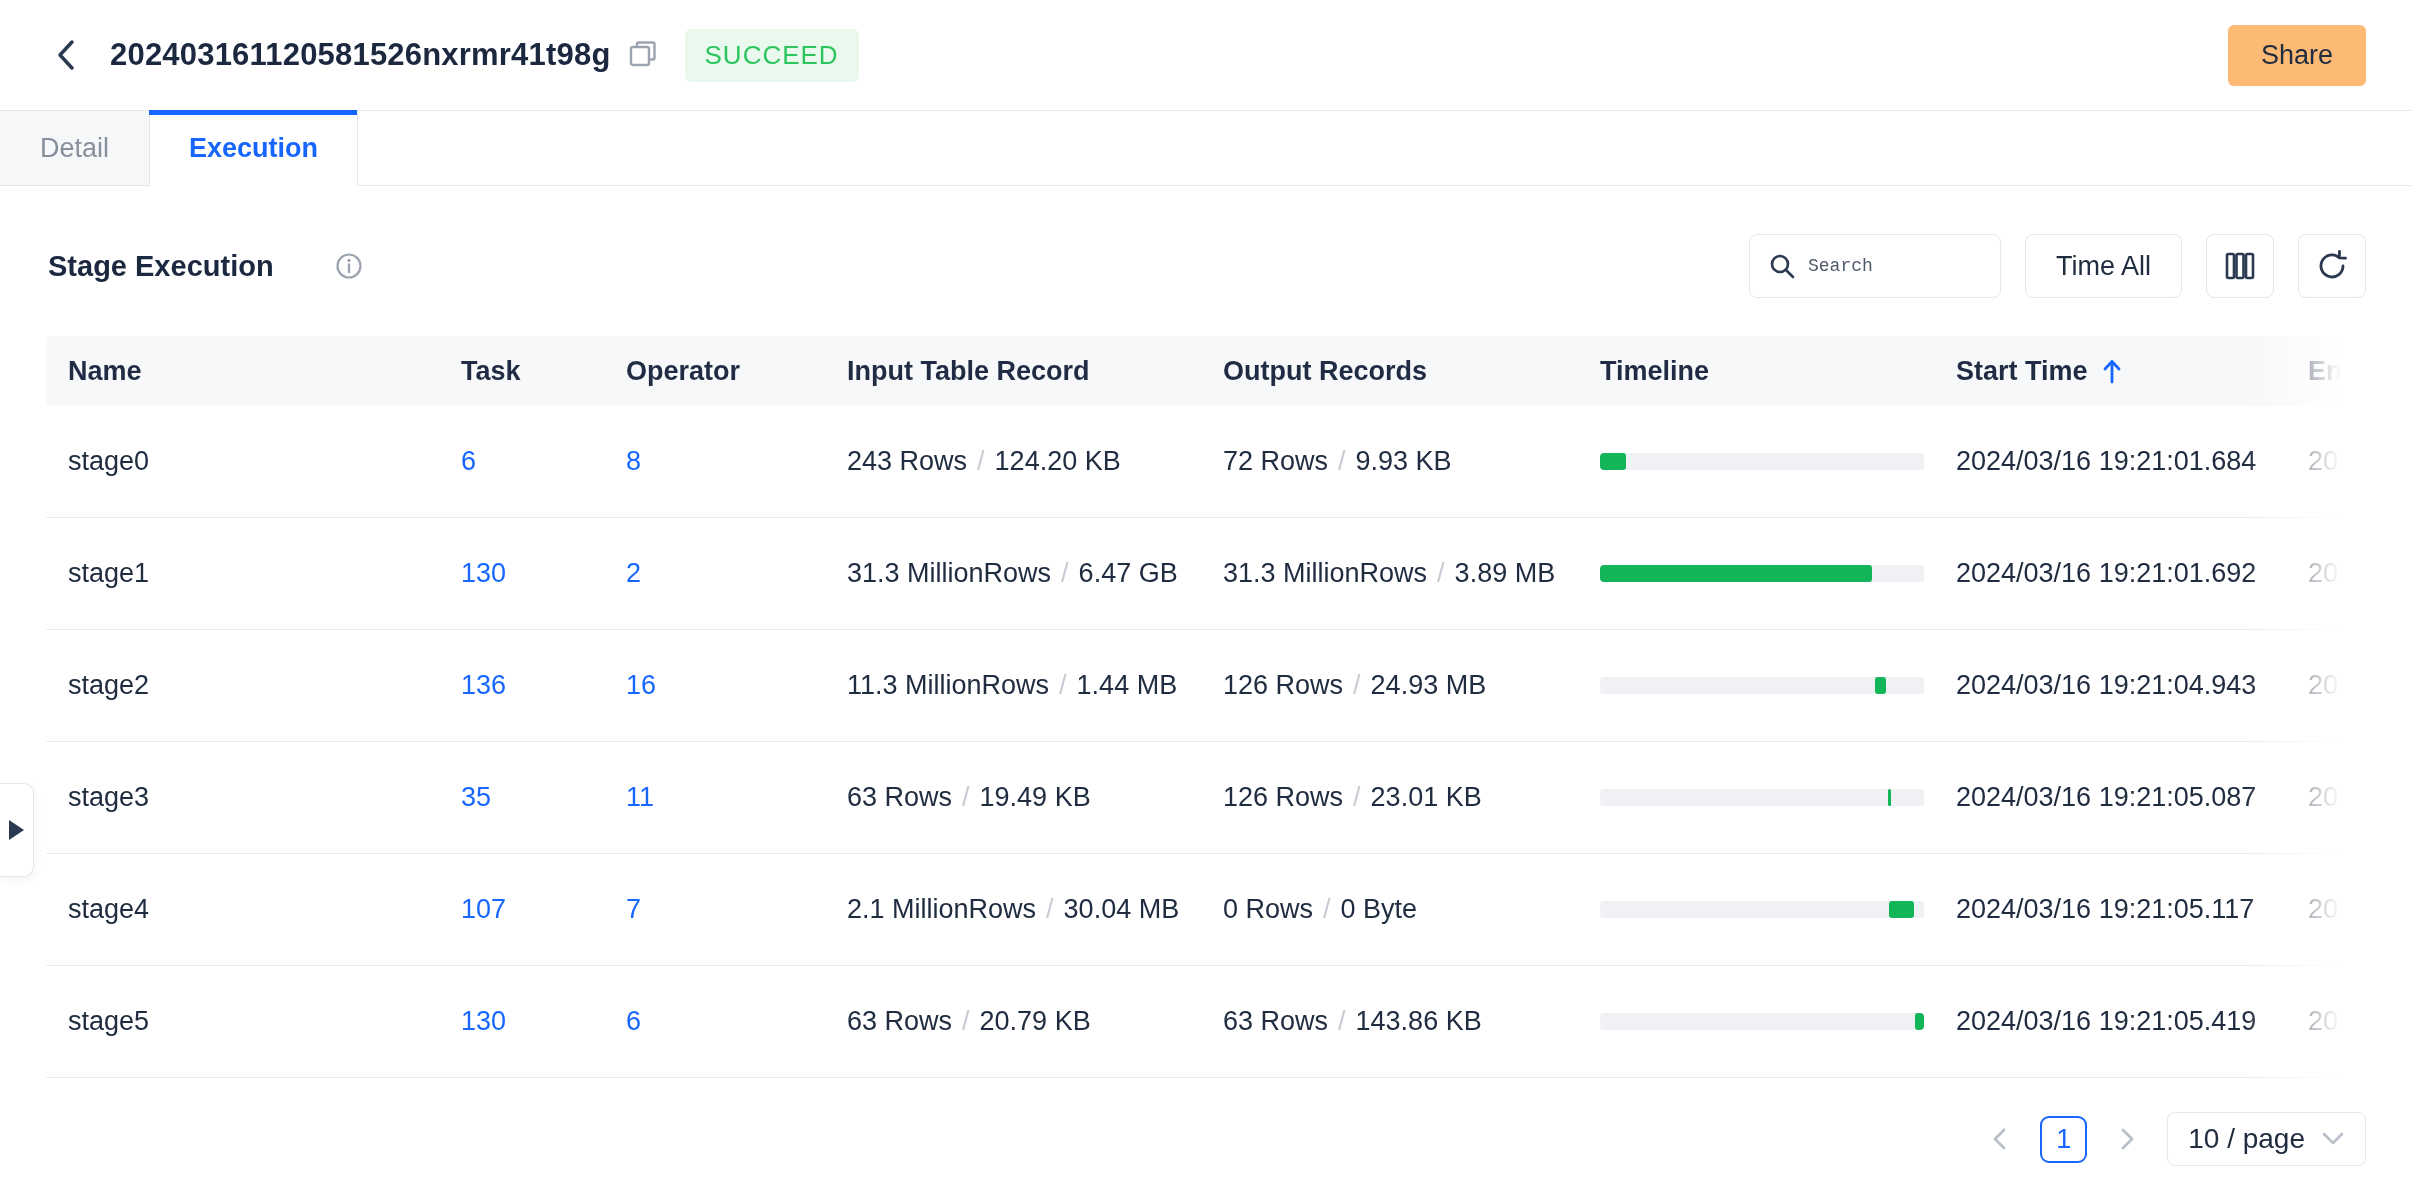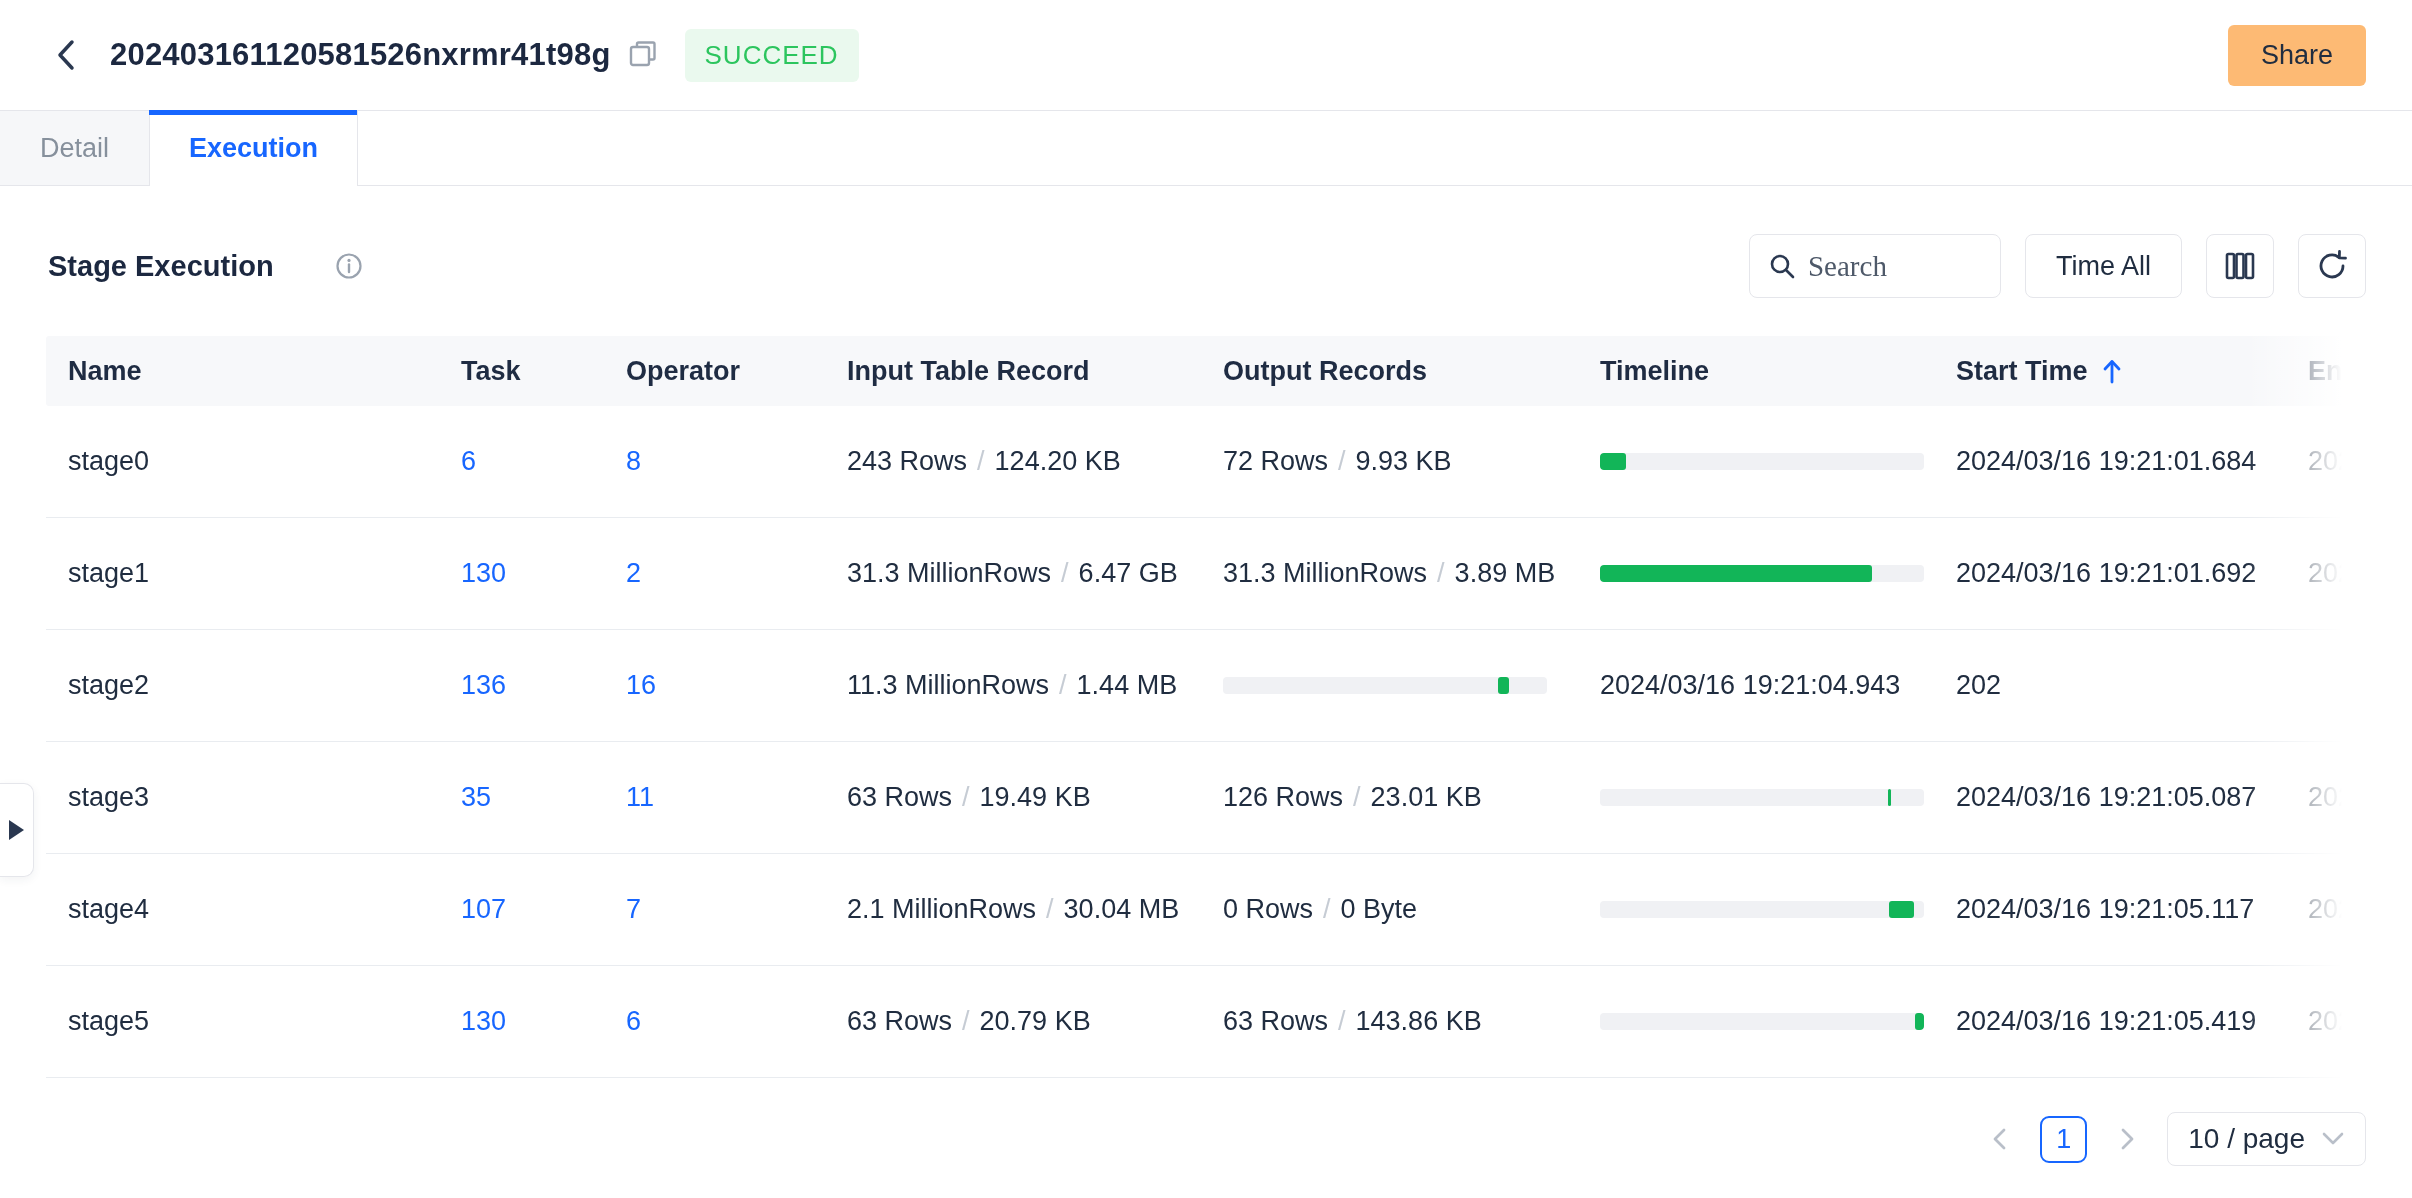--- a/index.html
+++ b/index.html
@@ -23,21 +23,21 @@
   .tab-detail { width: 150px; background: #f6f7f9; color: #86909c; border-right: 1px solid #e5e6eb; }
   .tab-active { width: 208px; background: #fff; color: #1766ff; font-weight: 600; border-right: 1px solid #e5e6eb; }
   .tab-active::before { content:""; position:absolute; top:-1px; left:-1px; right:0; height:5px; background:#1766ff; }
   .tab-active::after  { content:""; position:absolute; left:0; right:0; bottom:-1px; height:1px; background:#fff; }
   
   .section-row { display: flex; align-items: center; margin: 48px 46px 38px 48px; gap: 45px; }
   .section-title { font-size: 29px; font-weight: 700; color: #1c2840; }
   .info-icon { margin-left: 16px; display: flex; align-items: center; cursor: pointer; }
   .toolbar { margin-left: auto; display: flex; align-items: center; gap: 24px; }
   .search-box { width: 252px; height: 64px; border: 1px solid #e5e6eb; border-radius: 8px; display: flex; align-items: center; padding: 0 18px; gap: 12px; background: #fff; }
-  .search-box input { border: none; outline: none; font-size: 29px; width: 160px; color: #202d40; font-family: Liberation Serif, serif; }
+  .search-box input { border: none; outline: none; font-size: 18px; width: 160px; color: #202d40; font-family: Liberation Mono, monospace; }
   .search-box input::placeholder { color: #4e5969; opacity: 1; }
   .filter-btn { height: 64px; border: 1px solid #e5e6eb; border-radius: 8px; background: #fff; display: flex; align-items: center; padding: 0 30px; font-size: 27px; color: #202d40; cursor: pointer; font-family: inherit; }
   .icon-btn { width: 68px; height: 64px; border: 1px solid #e5e6eb; border-radius: 8px; background: #fff; display: flex; align-items: center; justify-content: center; cursor: pointer; }
   
   .table-wrap { margin: 0 46px; position: relative; overflow: hidden; }
   .grid { display: grid; grid-template-columns: 393px 165px 221px 376px 377px 356px 352px 220px; align-items: center; padding-left: 22px; }
   .thead { height: 70px; background: #f7f8fa; font-size: 27px; font-weight: 600; color: #1f2c43; border-radius: 3px; }
   .th { display: flex; align-items: center; }
   .sort-arrow { margin-left: 12px; display: flex; align-items: center; cursor: pointer; }
   .trow { height: 112px; border-bottom: 1px solid #e9ecf0; font-size: 27px; }
@@ -165,20 +165,21 @@
       </div>
     <div class="cell">2024/03/16 19:21:01.692</div>
     <div class="cell">202</div>
   </div>
 
   <div class="grid trow">
     <div class="cell">stage2</div>
     <div class="cell"><a class="link">136</a></div>
     <div class="cell"><a class="link">16</a></div>
     <div class="cell"><span>11.3 MillionRows</span><span class="slash">/</span><span>1.44 MB</span></div>
+    <div class="cell"><span>126 Rows</span><span class="slash">/</span><span>24.93 MB</span></div>
     <div class="cell">
         <div class="bar">
           <div class="bar-fill" style="left: 85%; width: 3.4%;"></div>
         </div>
       </div>
     <div class="cell">2024/03/16 19:21:04.943</div>
     <div class="cell">202</div>
   </div>
 
   <div class="grid trow">

